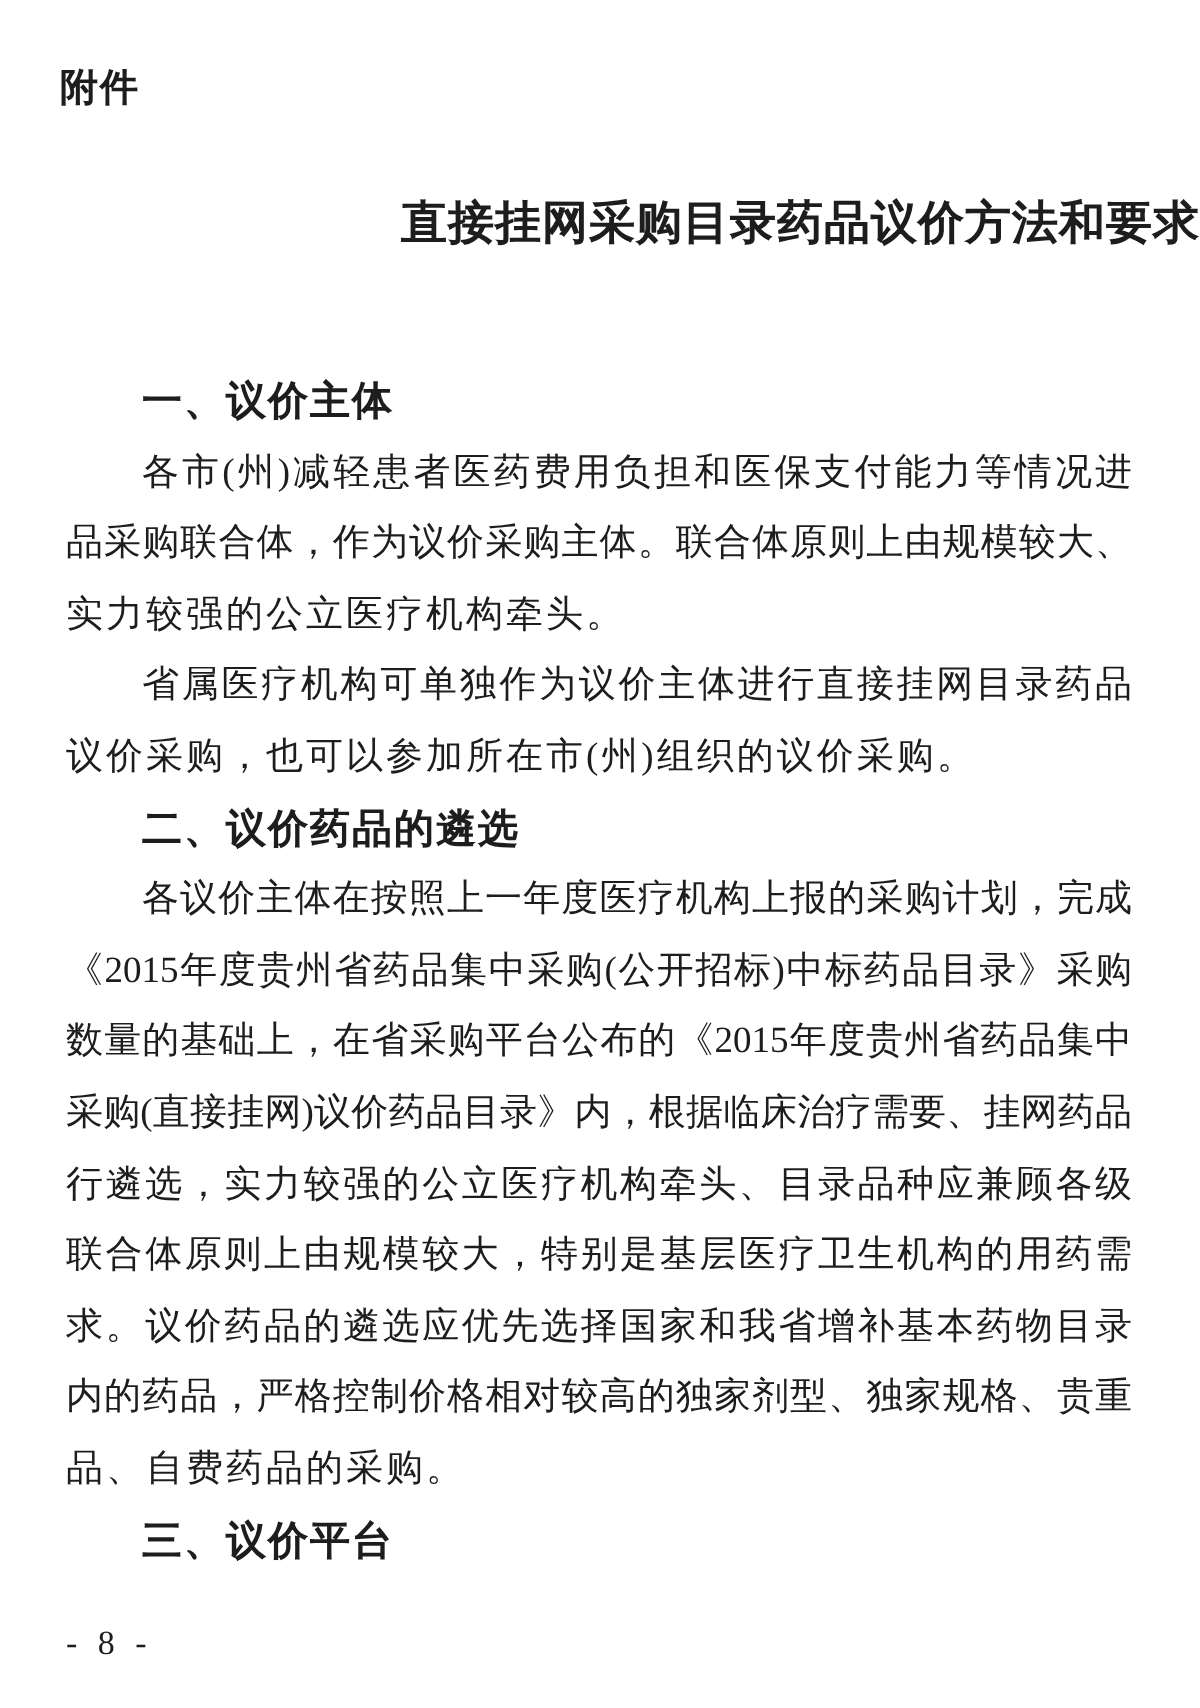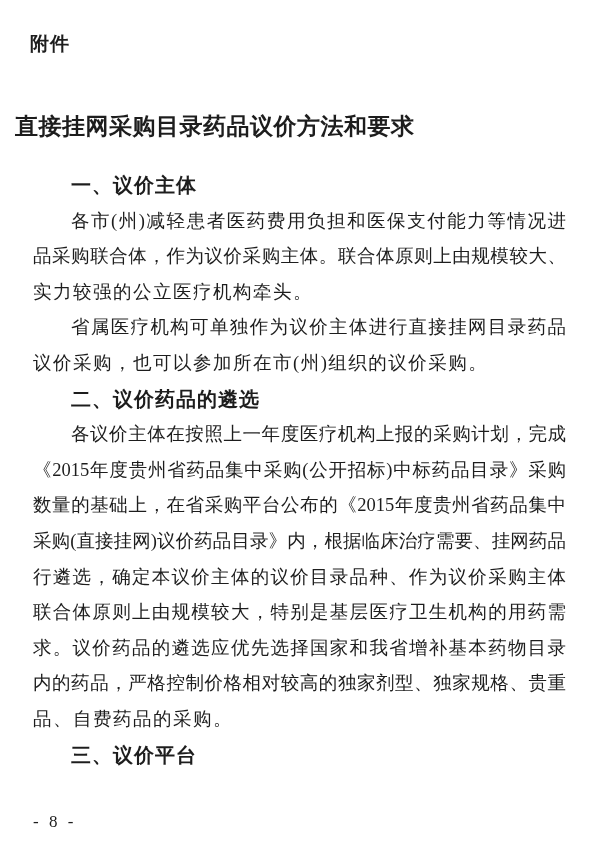--- a/index.html
+++ b/index.html
@@ -23,31 +23,31 @@
     font-size: 19px;
     font-weight: bold;
     font-family: "Liberation Sans", "DejaVu Sans", sans-serif;
     letter-spacing: 1px;
   }
   .doc-title {
     position: absolute;
     left: 0;
     right: 0;
     top: 96px;
-    margin: 15px;
-    text-align: left;
+    margin: 0;
+    text-align: right;
     font-size: 23px;
     font-weight: bold;
     font-family: "Liberation Sans", "DejaVu Sans", sans-serif;
     letter-spacing: 0.5px;
   }
   .doc-body {
     position: absolute;
     left: 33px;
-    top: 168px;
+    top: 184px;
     width: 533px;
   }
   .line {
     height: 35.6px;
     line-height: 35.6px;
     font-size: 18.5px;
     letter-spacing: 1.5px;
     overflow: hidden;
   }
   .line.full {
@@ -95,21 +95,21 @@
 
     <div class="line full indent">省属医疗机构可单独作为议价主体进行直接挂网目录药品</div>
     <div class="line">议价采购，也可以参加所在市(州)组织的议价采购。</div>
 
     <div class="line heading">二、议价药品的遴选</div>
 
     <div class="line full indent">各议价主体在按照上一年度医疗机构上报的采购计划，完成</div>
     <div class="line full">《2015年度贵州省药品集中采购(公开招标)中标药品目录》采购</div>
     <div class="line full">数量的基础上，在省采购平台公布的《2015年度贵州省药品集中</div>
     <div class="line full">采购(直接挂网)议价药品目录》内，根据临床治疗需要、挂网药品</div>
-    <div class="line full">行遴选，确定本议价主体的议价目录品种、作为议价采购主体</div>
+    <div class="line full">行遴选，实力较强的公立医疗机构牵头、目录品种应兼顾各级</div>
     <div class="line full">联合体原则上由规模较大，特别是基层医疗卫生机构的用药需</div>
     <div class="line full">求。议价药品的遴选应优先选择国家和我省增补基本药物目录</div>
     <div class="line full">内的药品，严格控制价格相对较高的独家剂型、独家规格、贵重药</div>
     <div class="line">品、自费药品的采购。</div>
 
     <div class="line heading">三、议价平台</div>
 
   </div>
 
   <div class="pagenum">- 8 -</div>

